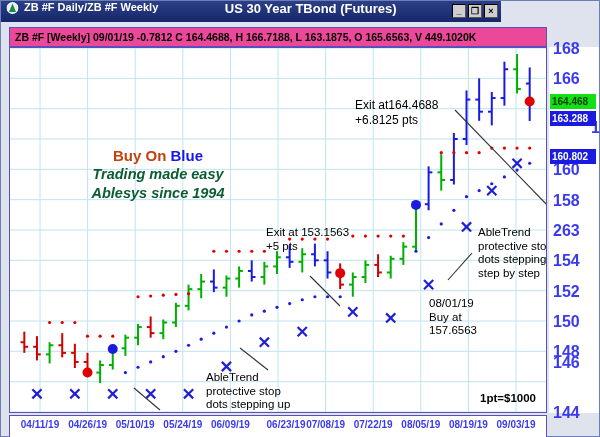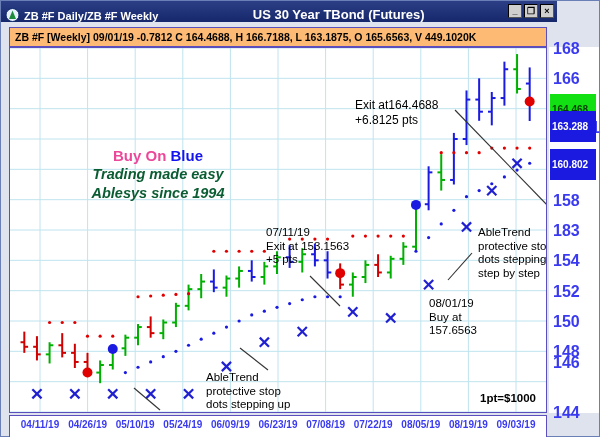--- a/index.html
+++ b/index.html
@@ -3,71 +3,71 @@
 <meta charset="utf-8">
 <style>
   html,body{margin:0;padding:0;background:#fff;}
   body{width:600px;height:437px;overflow:hidden;
        font-family:"Liberation Sans","DejaVu Sans",sans-serif;}
 
   #app{position:relative;width:600px;height:437px;box-sizing:border-box;
        border:1px solid #6a7fb5;background:#dfe3ee;}
 
   
-  #titlebar{position:absolute;left:0;top:0;width:556px;height:21px;
+  #titlebar{position:absolute;left:0;top:0;width:500px;height:21px;
             background:linear-gradient(#2c3f86,#16276b);
-            display:flex;align-items:flex-end;}
+            display:flex;align-items:flex-start;}
   #tb-logo{width:15px;height:14px;margin-left:4px;position:relative;flex:none;}
   #tb-logo svg{display:block;}
   #tb-left{color:#fff;font-size:11px;font-weight:bold;margin-left:4px;
            white-space:nowrap;flex:none;}
   #tb-center{flex:1;text-align:center;color:#fff;font-size:13px;
              font-weight:bold;white-space:nowrap;padding-right:38px;}
   #tb-btns{position:absolute;right:3px;top:3px;display:flex;gap:2px;}
   .tb-btn{width:14px;height:14px;background:#cfcfcf;border:1px solid #000;
           border-right-color:#555;border-bottom-color:#555;
           font-size:9px;line-height:12px;text-align:center;color:#000;
           font-family:"Liberation Sans",sans-serif;font-weight:bold;
           box-sizing:border-box;}
 
   
   #quoteline{position:absolute;left:8px;top:26px;width:538px;height:20px;
-             background:#fdba74;border:1px solid #5b4fbe;box-sizing:border-box;
+             background:#ec4899;border:1px solid #5b4fbe;box-sizing:border-box;
              font-size:10.5px;font-weight:bold;color:#000;
              line-height:18px;padding-left:5px;white-space:nowrap;overflow:hidden;}
 
   
   #plotwrap{position:absolute;left:8px;top:46px;width:538px;height:366px;
             background:#fff;border:1px solid #5b4fbe;box-sizing:border-box;
             overflow:hidden;}
   #plot{position:absolute;left:0;top:0;width:536px;height:364px;}
   #plot svg{display:block;}
 
   
   #yaxis{position:absolute;left:548px;top:46px;width:50px;height:366px;
          background:#fff;}
   .ytick{position:absolute;left:4px;font-size:16px;font-weight:bold;
          color:#3a3af0;white-space:nowrap;}
-  .ytick.hl{left:1px;padding:10px 2px;color:#fff;font-size:10px;width:46px;
+  .ytick.hl{left:1px;padding:2px 2px;color:#fff;font-size:10px;width:46px;
             box-sizing:border-box;}
 
   
   #xaxis{position:absolute;left:8px;top:414px;width:538px;height:33px;
          background:#fff;border:1px solid #5b4fbe;box-sizing:border-box;}
   .xtick{position:absolute;top:3px;font-size:10px;font-weight:bold;
          color:#3a3af0;white-space:nowrap;transform:translateX(-50%);}
 
   
   .ann{position:absolute;font-size:11.5px;color:#000;white-space:nowrap;
        line-height:13.5px;}
   .ann.big{font-size:12px;line-height:14.5px;}
 
   #promo{position:absolute;left:58px;top:98px;text-align:center;width:180px;}
   .promo-l1,.promo-l2{font-size:15px;font-weight:bold;line-height:19px;}
-  .promo-l1 .k,.promo-l2 .k{color:#ec4899;margin-top:33px;}
+  .promo-l1 .k,.promo-l2 .k{color:#c2410c;margin-top:33px;}
   .promo-l1 .blue{color:#1414f0;}
   .promo-l2 .red{color:#f00000;}
   .promo-l3,.promo-l4{font-size:14.5px;font-weight:bold;color:#0a5c32;
                       line-height:19px;font-style:italic;}
 
   #ptval{position:absolute;right:10px;bottom:8px;font-size:11.5px;
          font-weight:bold;color:#000;}
 </style>
 </head>
 <body>
@@ -361,21 +361,20 @@
       <div class="promo-l3">Trading made easy</div>
       <div class="promo-l4">Ablesys since 1994</div>
     </div>
 
     <div id="ann-host">
         <div class="ann big" style="left: 345px; top: 50px;">
           <div>Exit at164.4688</div>
           <div>+6.8125 pts</div>
         </div>
         <div class="ann" style="left: 256px; top: 178px;">
-          <div>07/11/19</div>
           <div>Exit at 153.1563</div>
           <div>+5 pts</div>
         </div>
         <div class="ann" style="left: 419px; top: 249px;">
           <div>08/01/19</div>
           <div>Buy at</div>
           <div>157.6563</div>
         </div>
         <div class="ann" style="left: 468px; top: 178px;">
           <div>AbleTrend</div>
@@ -393,39 +392,39 @@
 
     <div id="ptval">1pt=$1000</div>
   </div>
 
   <div id="yaxis">
       <div class="ytick" style="top: -7px;">168</div>
       <div class="ytick" style="top: 23.3333px;">166</div>
       <div class="ytick" style="top: 72px; margin-left: 38px;">162</div>
       <div class="ytick" style="top: 114.333px;">160</div>
       <div class="ytick" style="top: 144.667px;">158</div>
-      <div class="ytick" style="top: 175px;">183</div>
+      <div class="ytick" style="top: 175px;">263</div>
       <div class="ytick" style="top: 205.333px;">154</div>
       <div class="ytick" style="top: 235.667px;">152</div>
       <div class="ytick" style="top: 266px;">150</div>
       <div class="ytick" style="top: 296.333px;">148</div>
       <div class="ytick" style="top: 307px;">146</div>
       <div class="ytick" style="top: 357px;">144</div>
       <div class="ytick hl" style="top: 46.5565px; background: rgb(18, 224, 18); color: rgb(11, 61, 11);">164.468</div>
       <div class="ytick hl" style="top: 64.4653px; background: rgb(26, 26, 224); color: rgb(255, 255, 255);">163.288</div>
       <div class="ytick hl" style="top: 102.17px; background: rgb(26, 26, 224); color: rgb(255, 255, 255);">160.802</div>
     </div>
 
   <div id="xaxis">
       <div class="xtick" style="left: 30px;">04/11/19</div>
       <div class="xtick" style="left: 77.6px;">04/26/19</div>
       <div class="xtick" style="left: 125.2px;">05/10/19</div>
       <div class="xtick" style="left: 172.8px;">05/24/19</div>
       <div class="xtick" style="left: 220.4px;">06/09/19</div>
-      <div class="xtick" style="left: 268px;">06/23/19</div>
+      <div class="xtick" style="left: 276px;">06/23/19</div>
       <div class="xtick" style="left: 315.6px;">07/08/19</div>
       <div class="xtick" style="left: 363.2px;">07/22/19</div>
       <div class="xtick" style="left: 410.8px;">08/05/19</div>
       <div class="xtick" style="left: 458.4px;">08/19/19</div>
       <div class="xtick" style="left: 506px;">09/03/19</div>
     </div>
 
 </div>
 
 </body></html>

